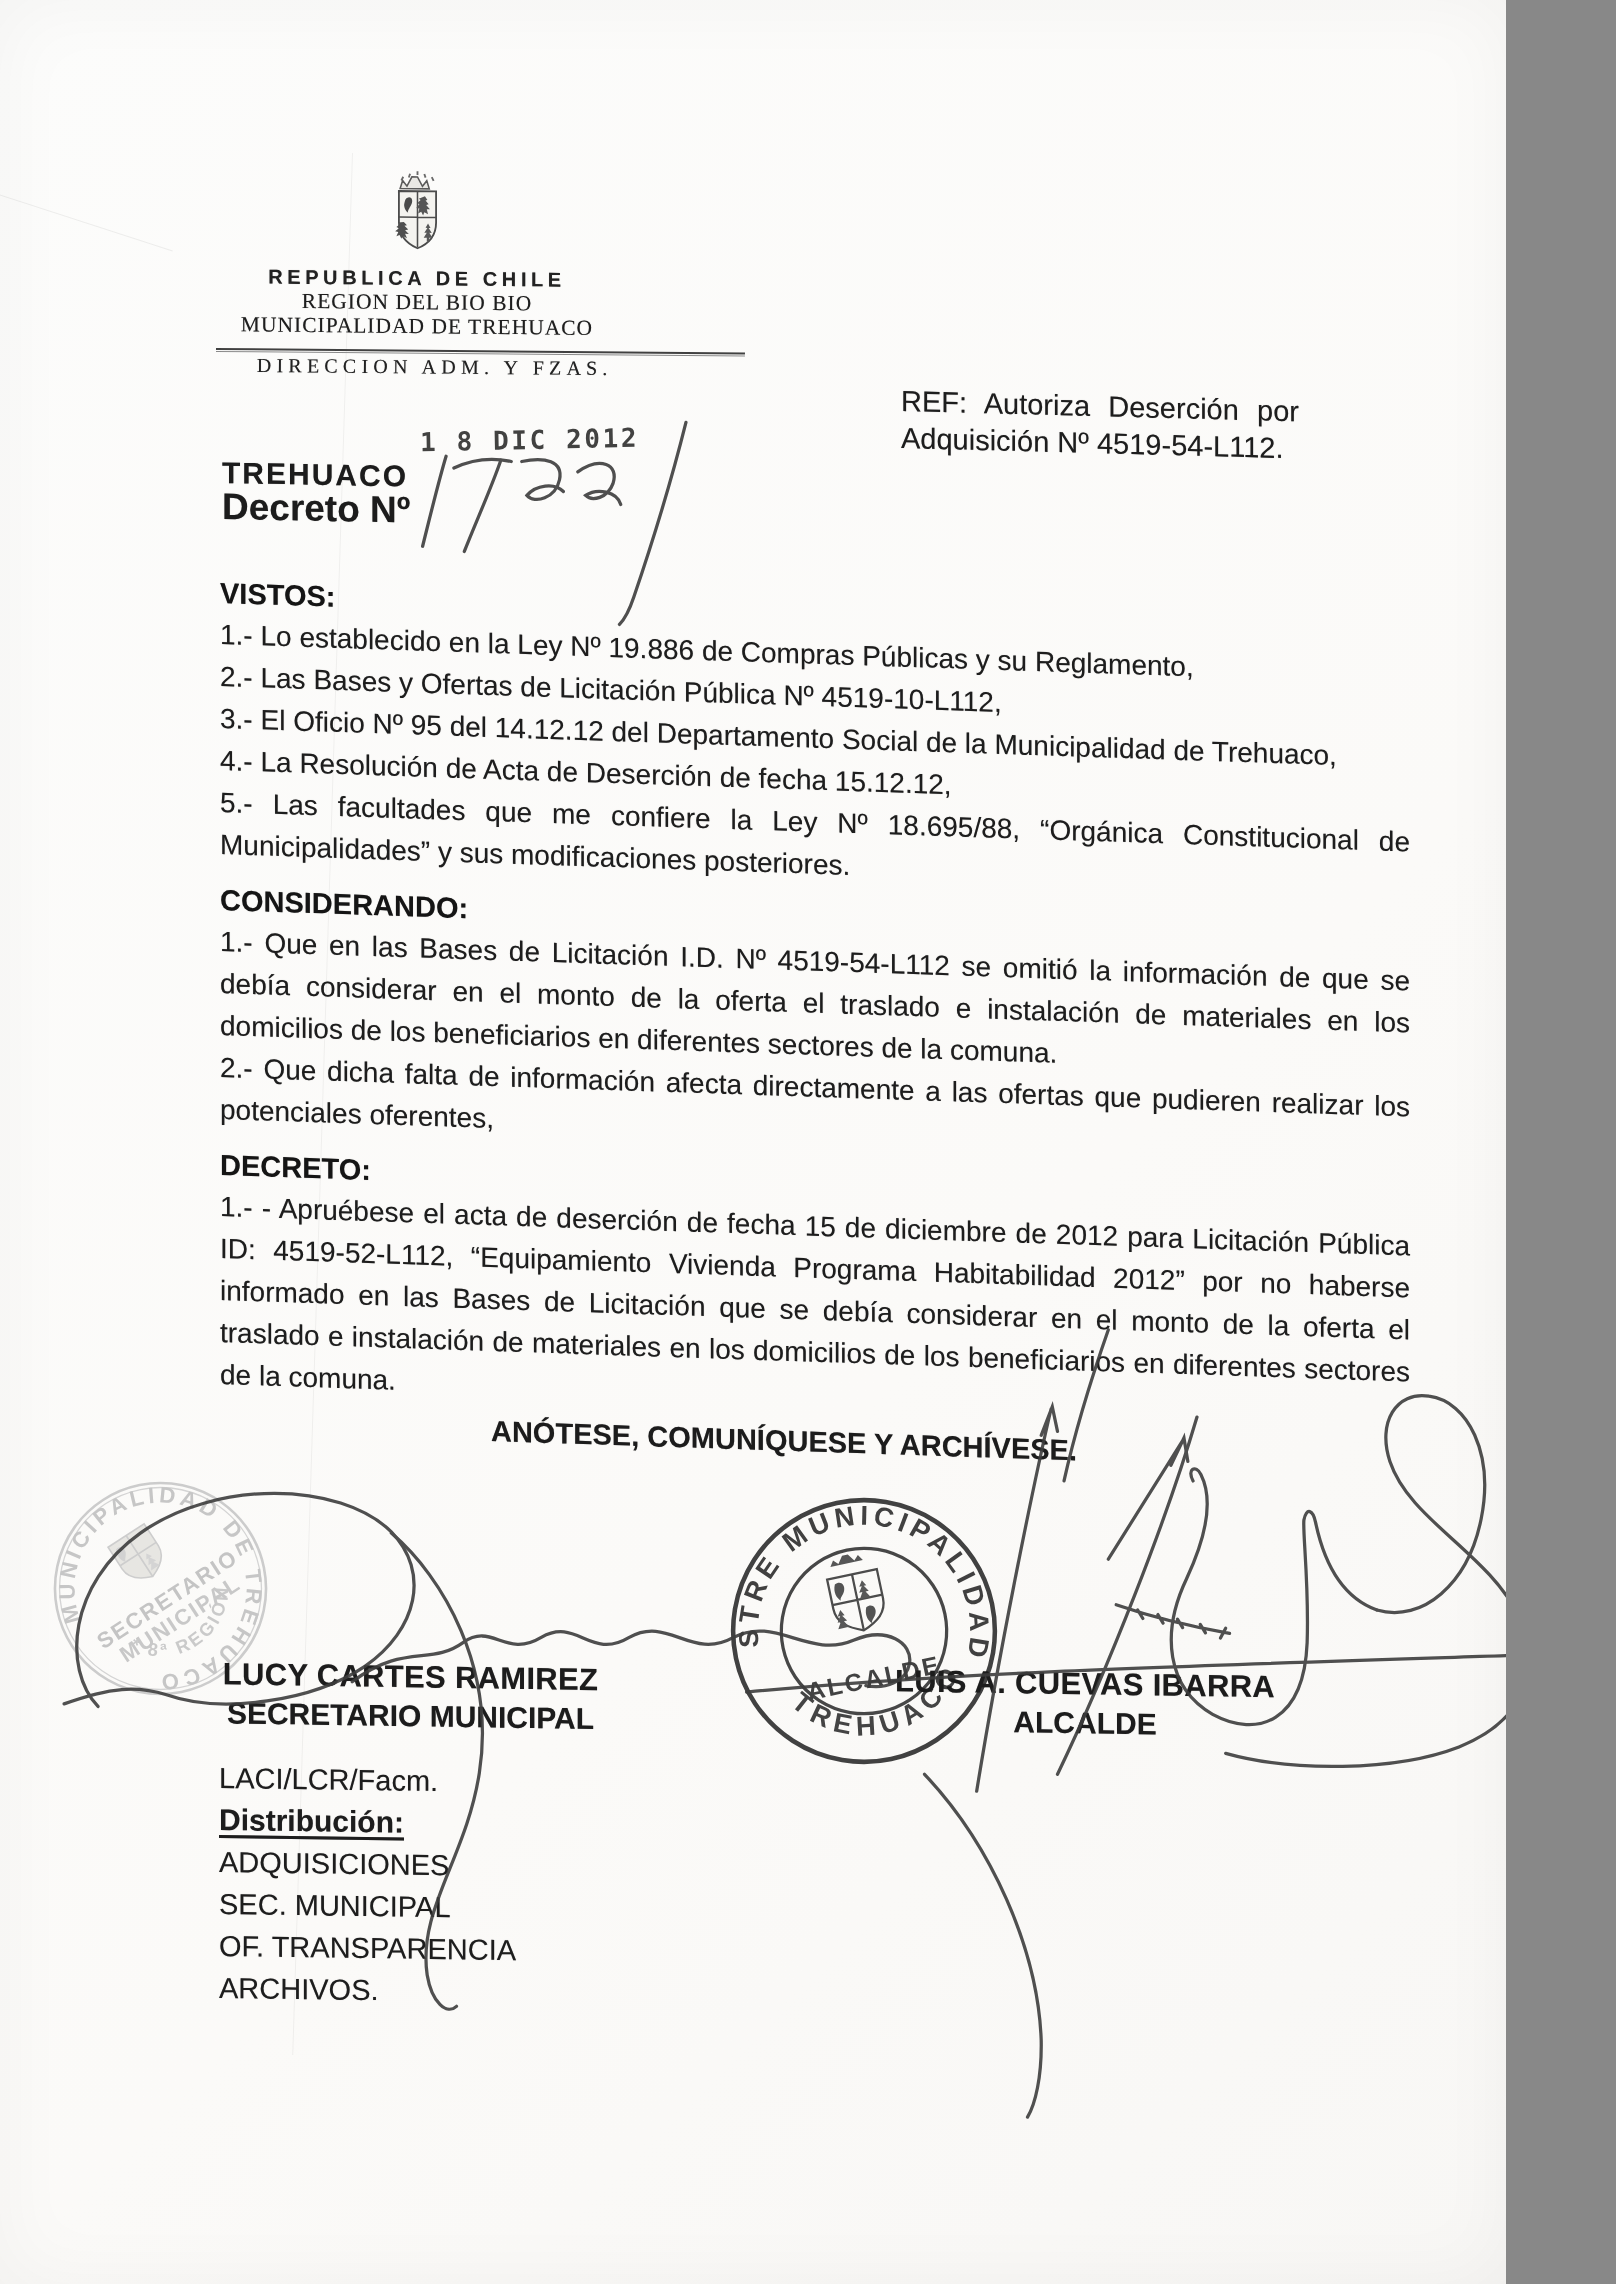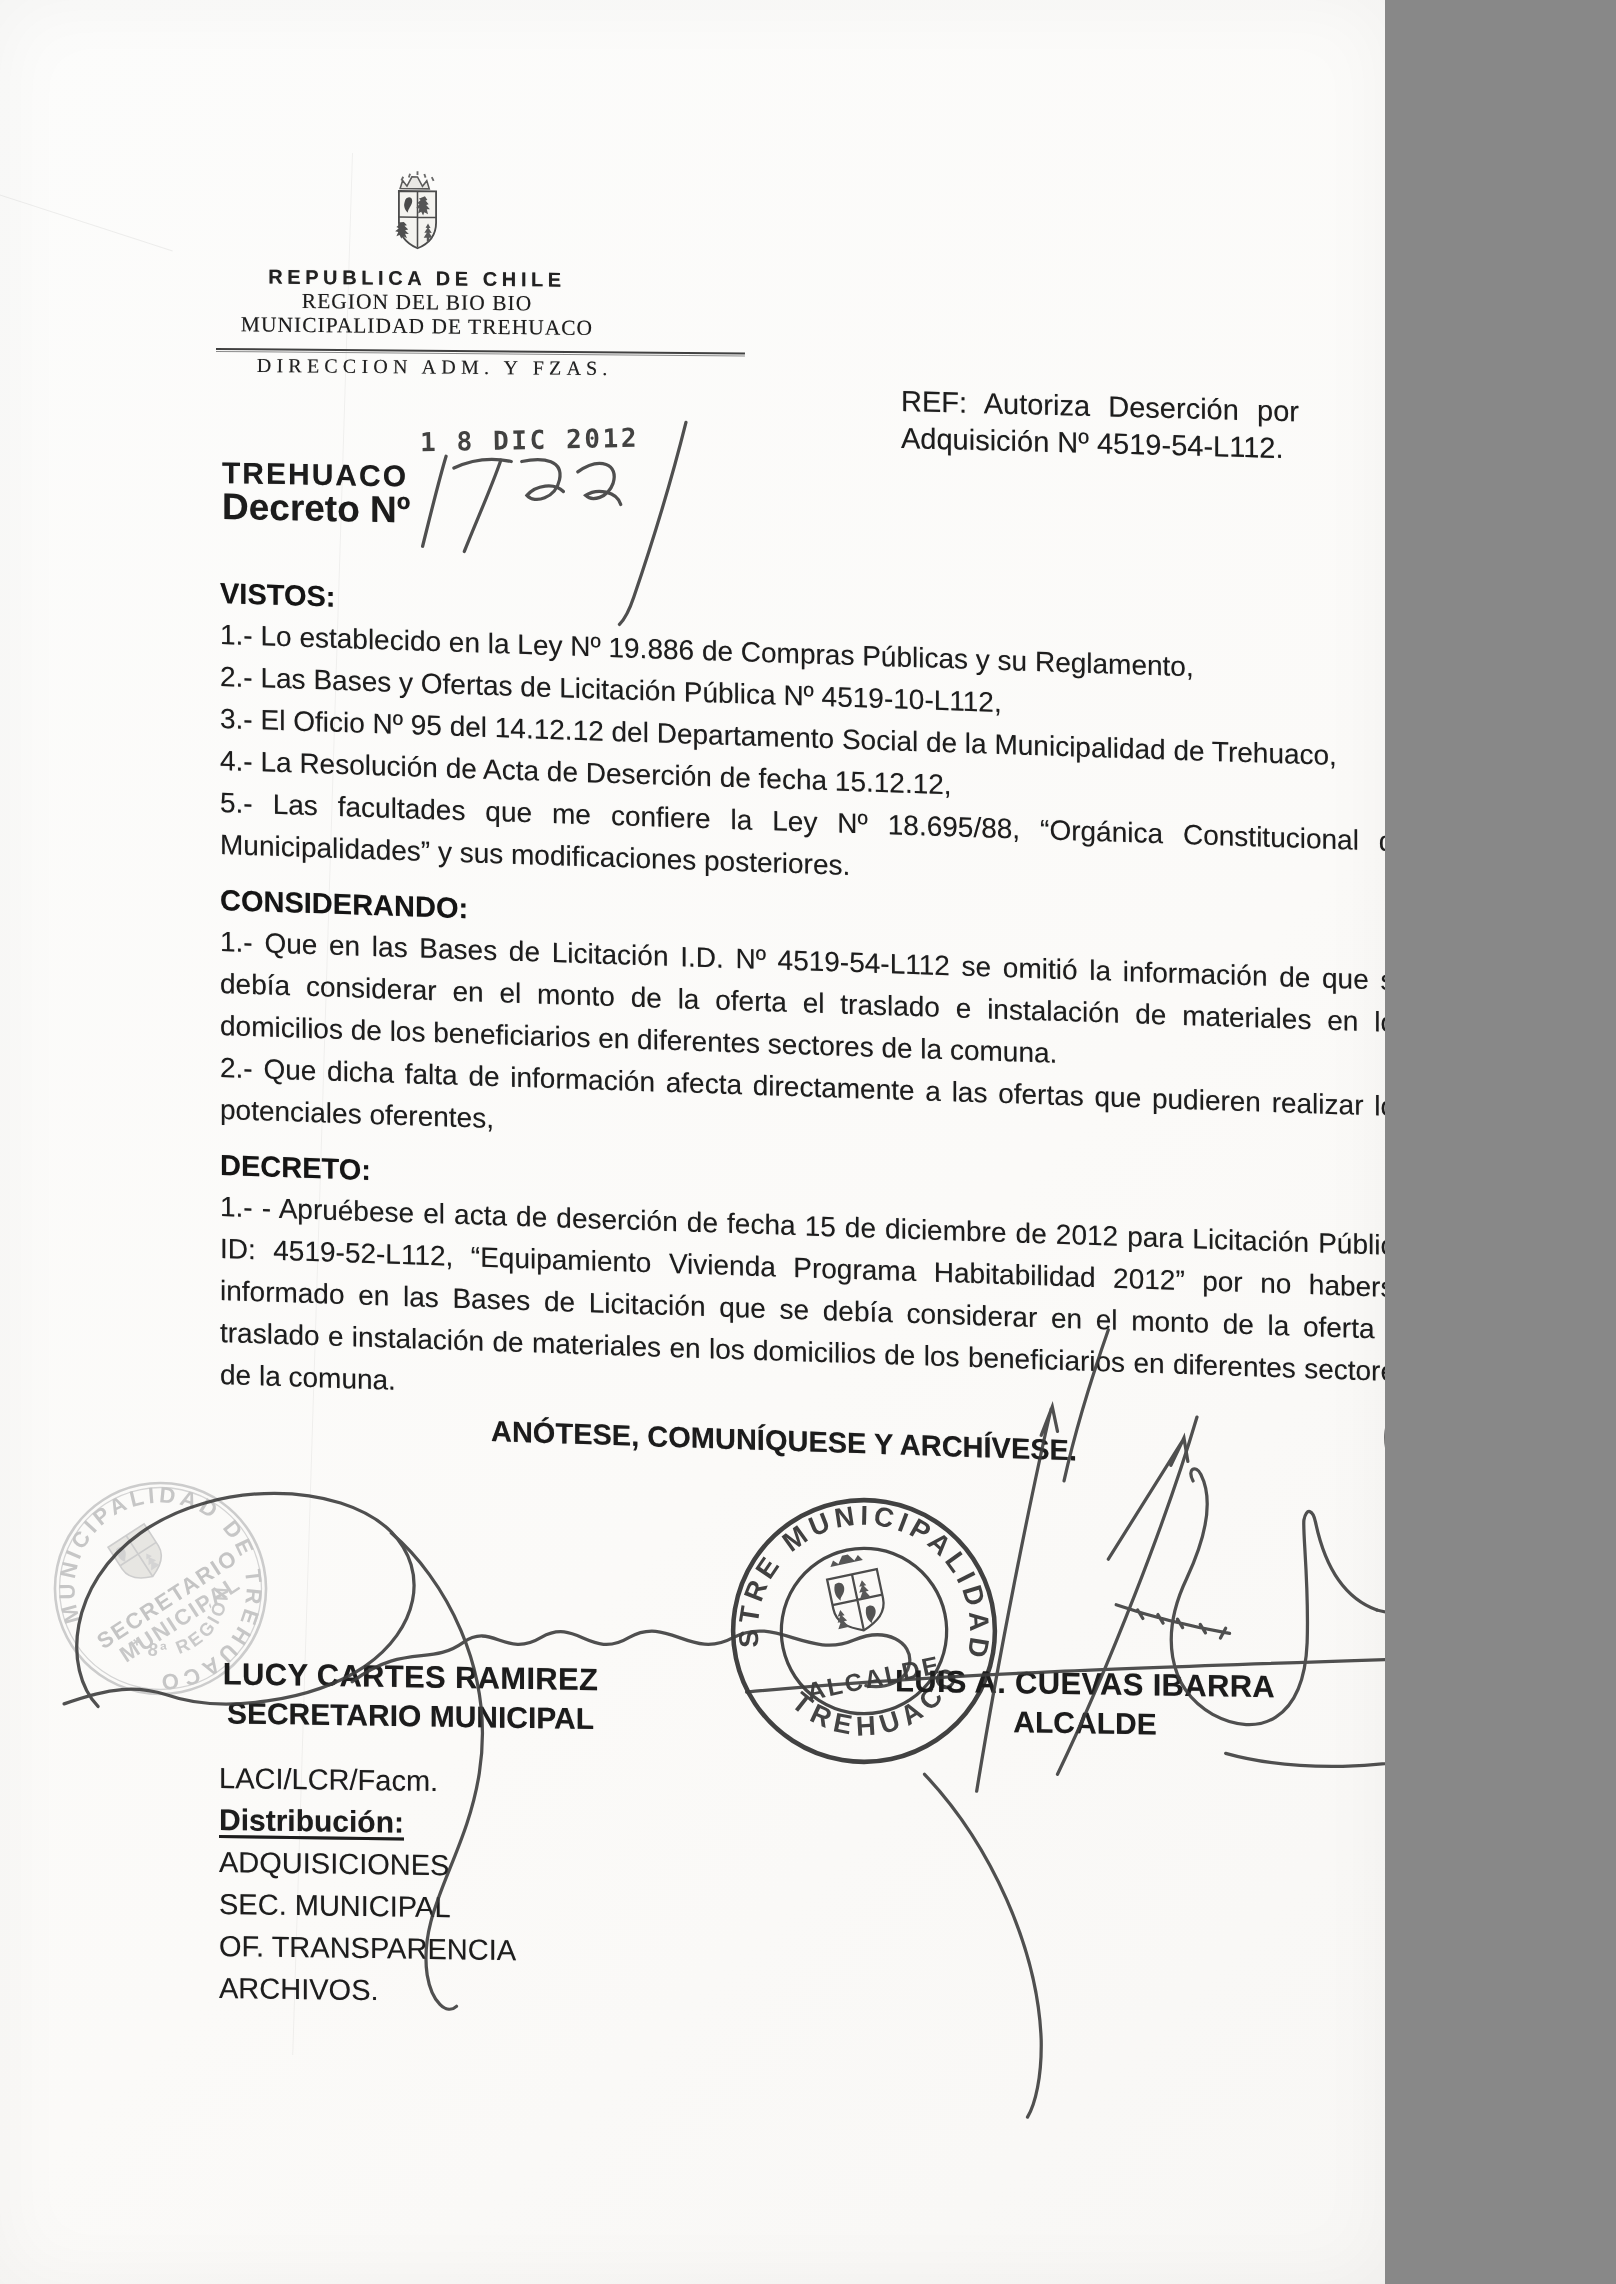--- a/index.html
+++ b/index.html
@@ -1,18 +1,18 @@
 <!DOCTYPE html>
 <html style="font-size:10.4px"><head>
 <meta charset="utf-8">
 <style>
   html,body{margin:0;padding:0;background:#888;}
   #page{
     position:relative;
-    width:1385px;height:2284px;
+    width:1506px;height:2284px;
     background:linear-gradient(135deg,#fcfcfb 0%,#fbfaf8 60%,#f8f7f5 100%);
     overflow:hidden;
     font-family:"Liberation Sans", sans-serif;
     color:#1c1c1c;
     box-shadow:inset 0 0 78px rgba(0,0,0,0.04);
   }
   .abs{position:absolute;}
   .scan{text-shadow:0 0 0.7px rgba(25,25,25,0.45);}
   .serif{font-family:"Liberation Serif", serif;}
 

